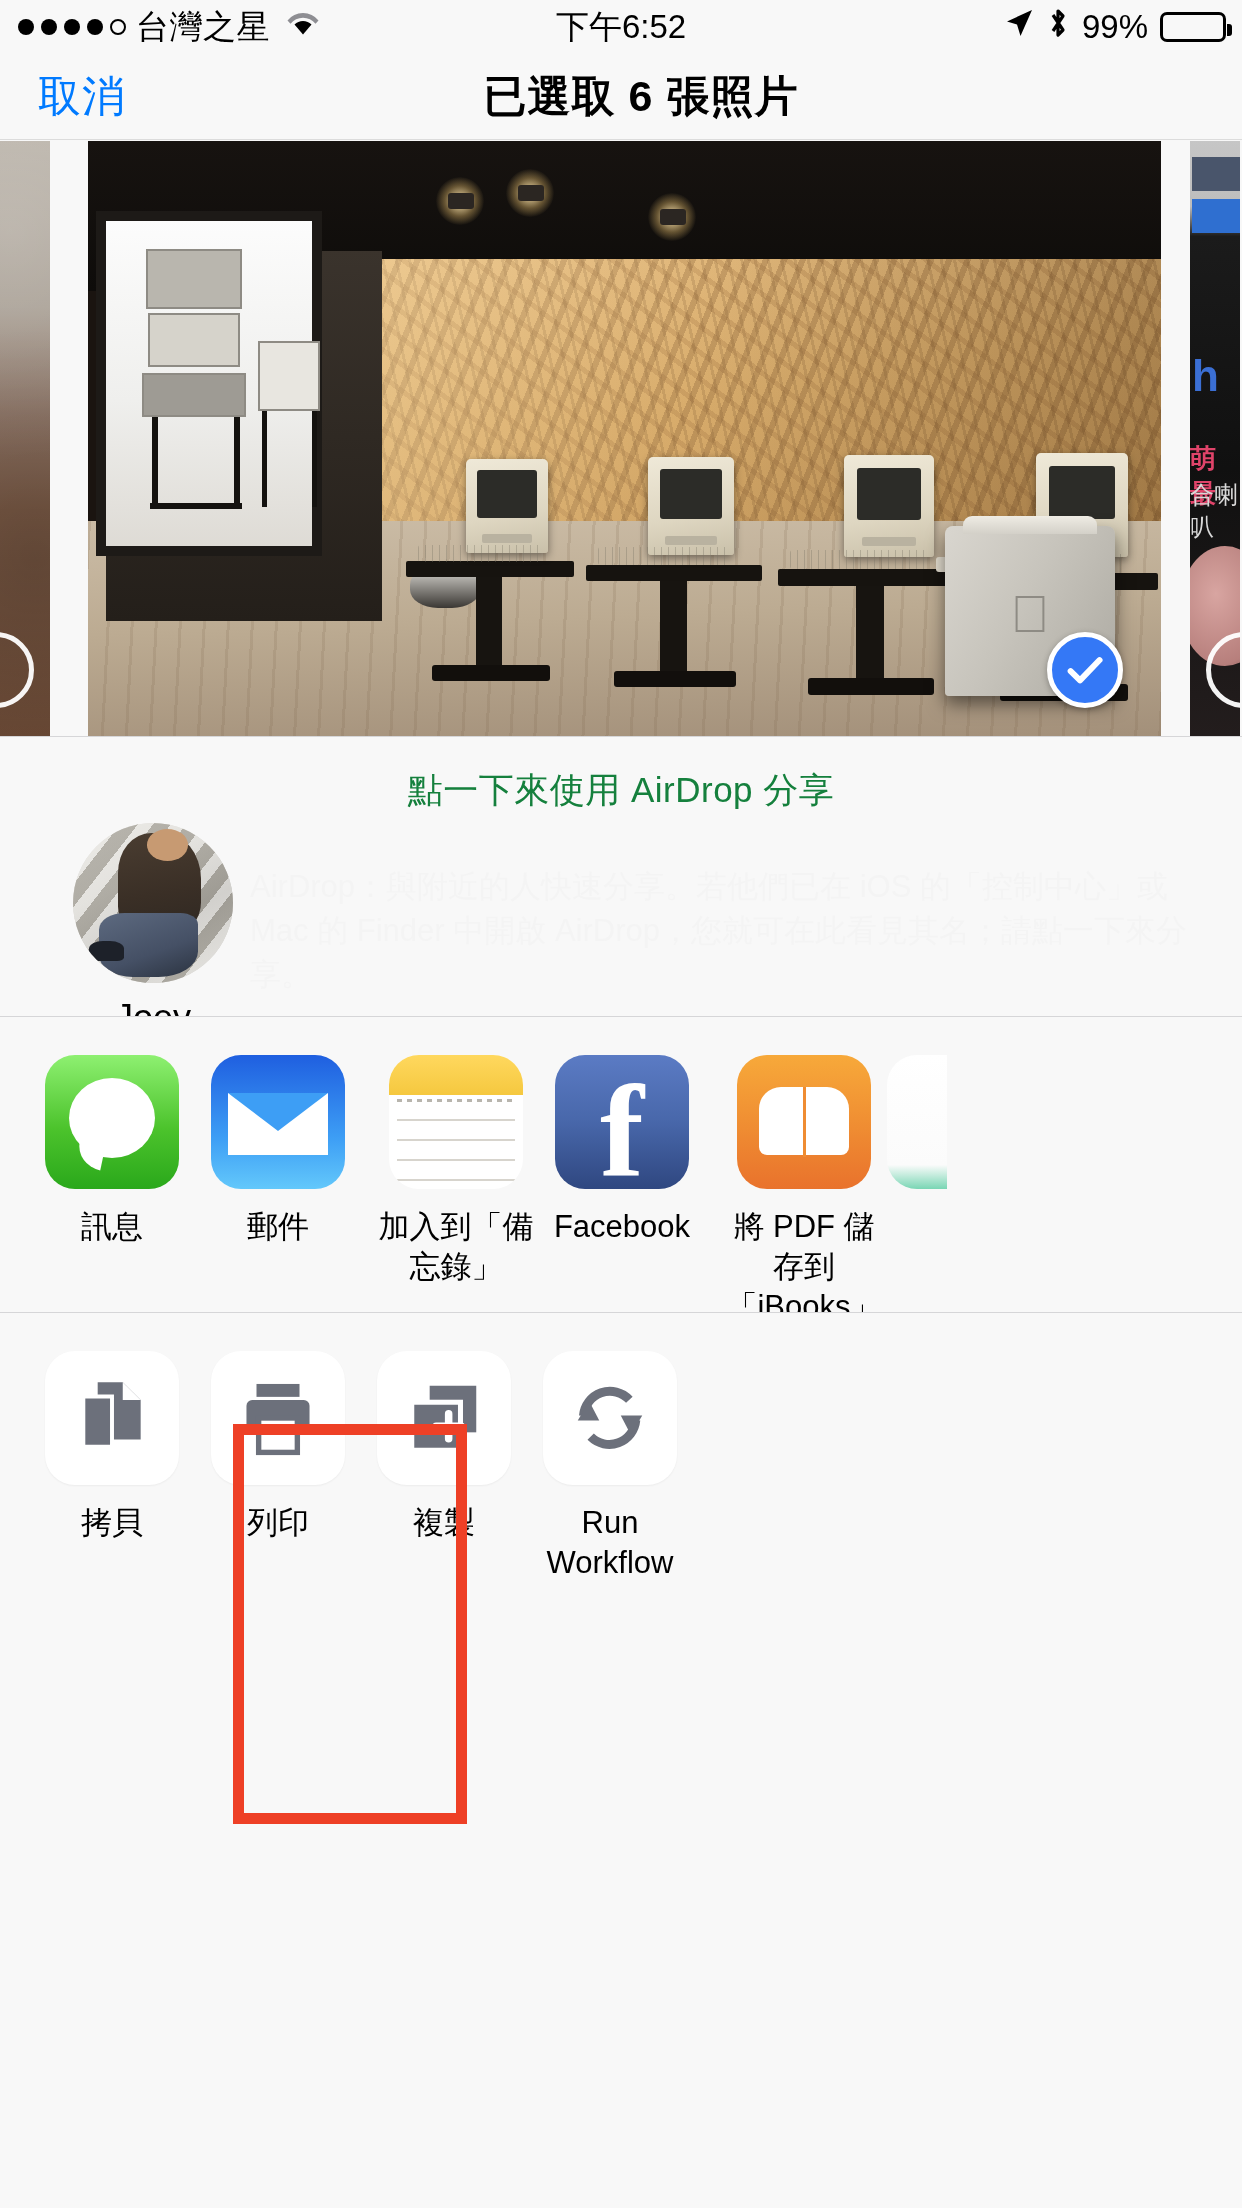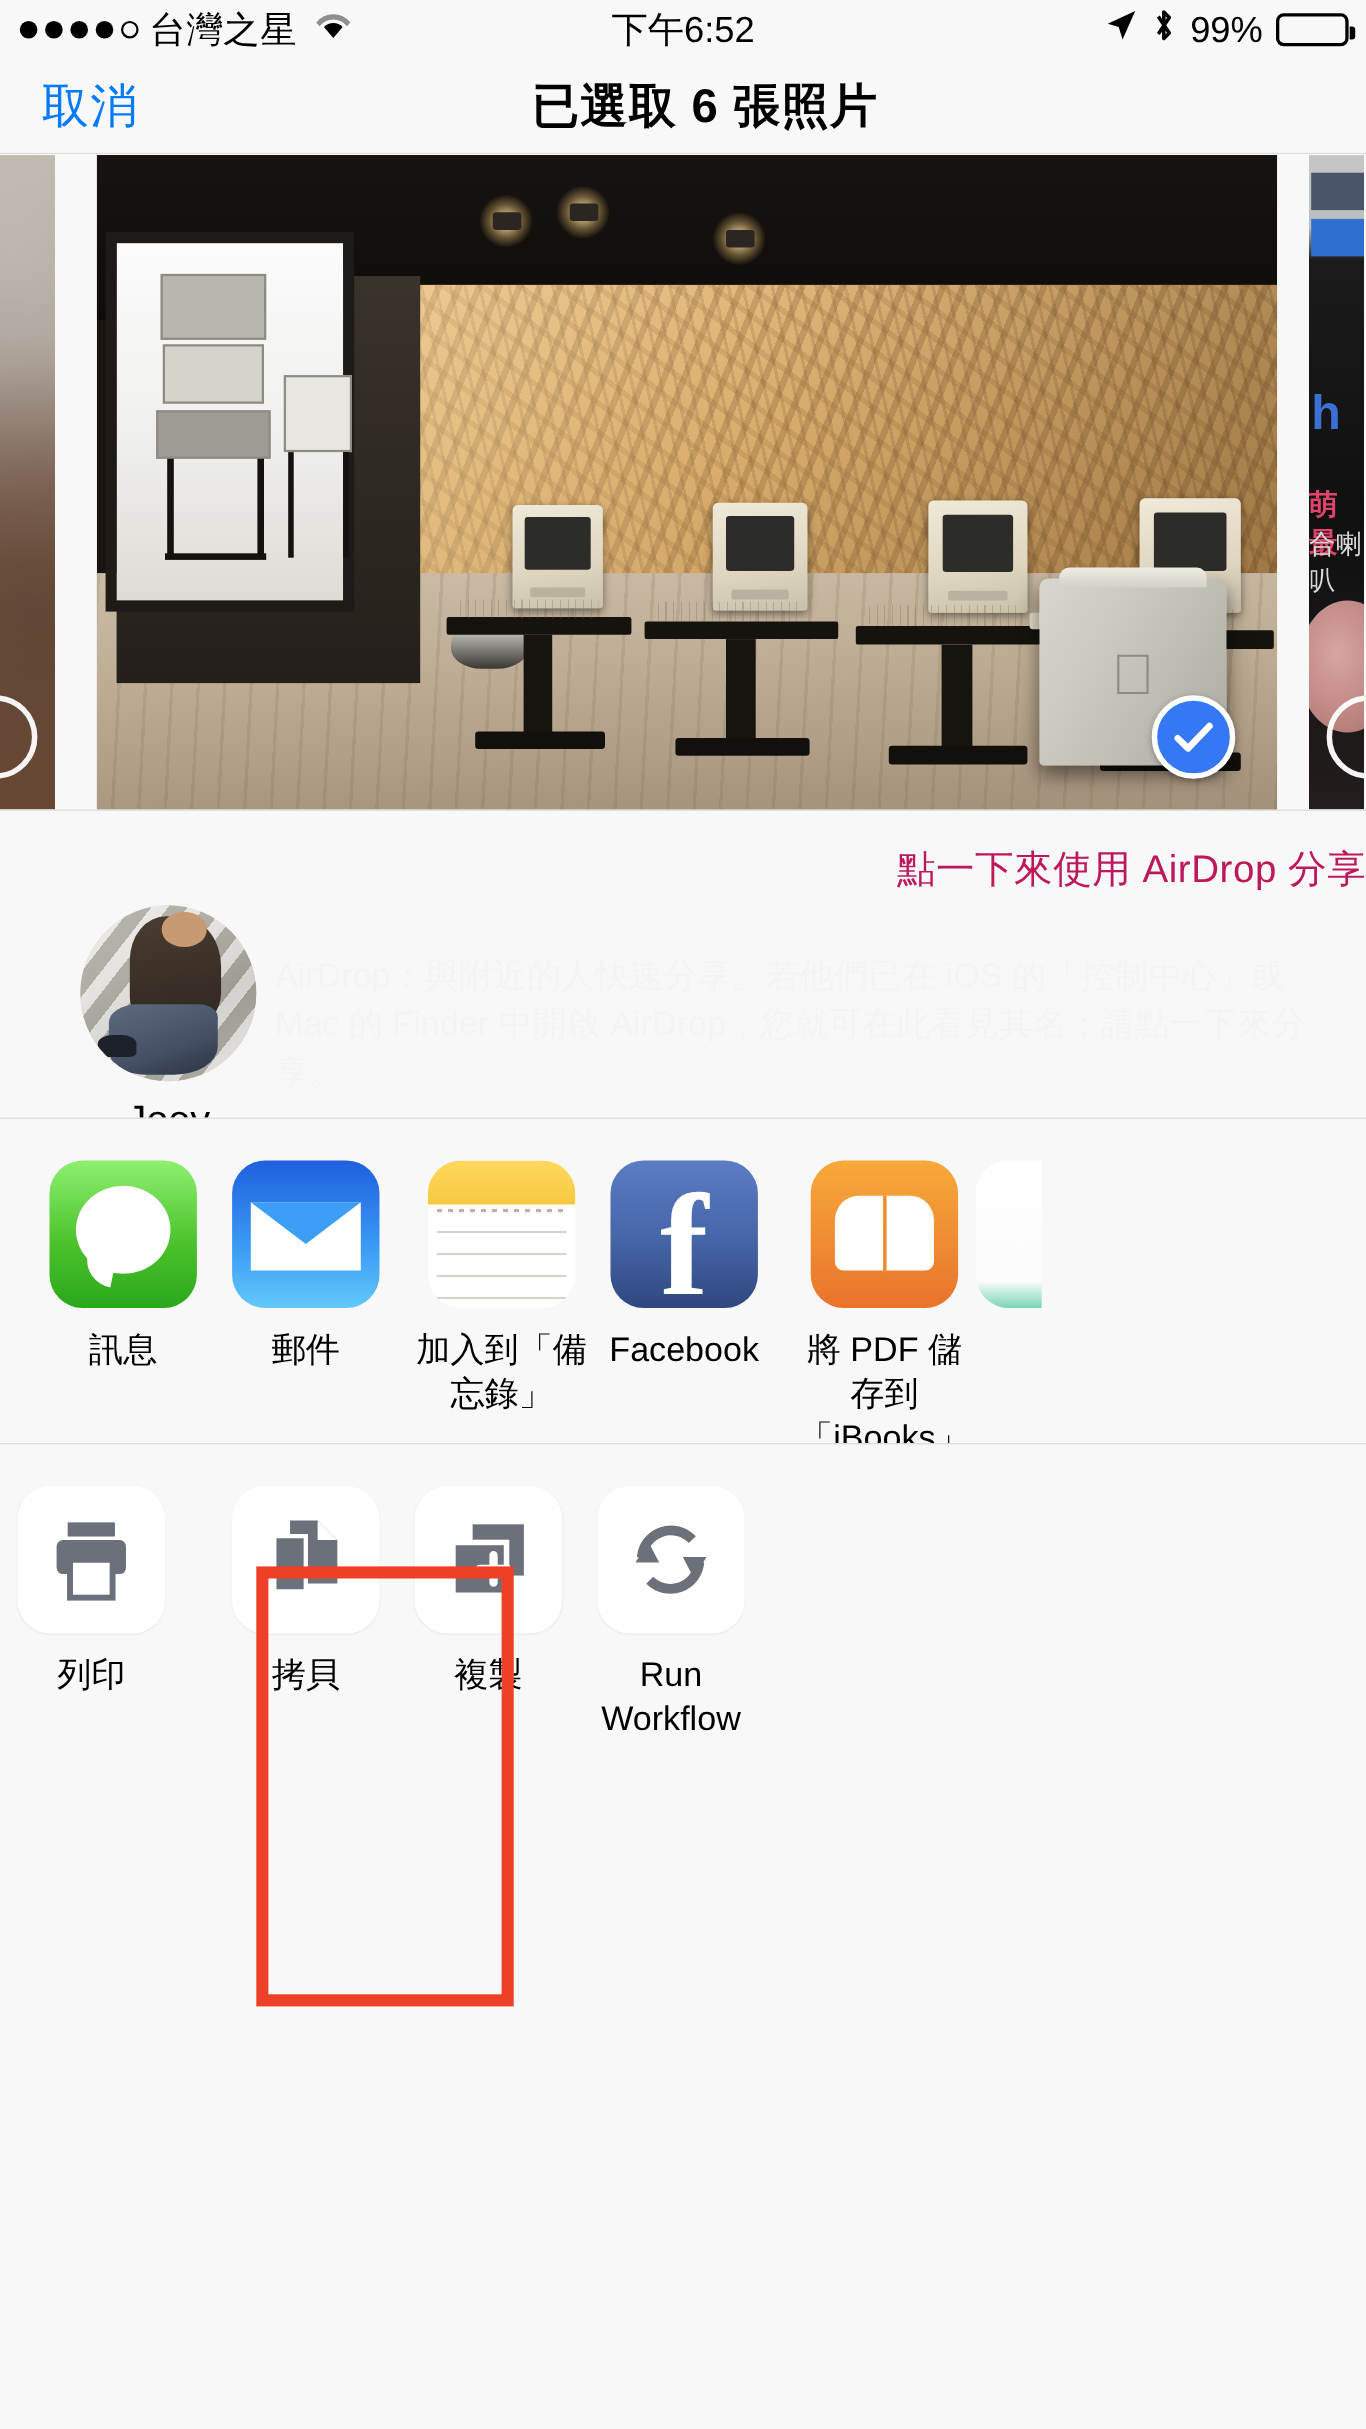--- a/index.html
+++ b/index.html
@@ -150,22 +150,22 @@
   .pr-text-3 { position:absolute; left:0px; top:338px; font-size:24px; color:#d8d8d8; }
   .pr-blob { position:absolute; left:-10px; bottom:70px; width:90px; height:120px;
     background:radial-gradient(ellipse at 40% 40%, #d8a5a1 0%, #b77f7c 70%, #6a4a48 100%); border-radius:50%; }
 
   
   .airdrop {
     position:absolute; top:736px; left:0; width:1242px; height:280px;
     background:#f8f8f8; border-top:1px solid #d6d6d8;
   }
   .airdrop-title {
-    position:absolute; left:0; top:30px; width:1242px; text-align:right;
-    font-size:35px; color:#be185d; letter-spacing:.5px;
+    position:absolute; left:0; top:30px; width:1242px; text-align:center;
+    font-size:35px; color:#15803d; letter-spacing:.5px;
   }
   .airdrop-hint {
     position:absolute; left:250px; top:128px; width:980px;
     font-size:31px; line-height:44px; color:#f4f4f4; text-align:left;
   }
   .contact { position:absolute; left:38px; top:86px; width:230px; text-align:center; }
   .avatar {
     width:160px; height:160px; border-radius:50%; margin:0 auto; overflow:hidden; position:relative;
     background:linear-gradient(150deg,#d8d5cd 0%,#c2bfb6 35%,#9b9890 62%,#c9c6bd 100%);
   }
@@ -444,51 +444,51 @@
       <div class="share-label">將 PDF 儲存到「iBooks」</div>
     </div>
 
     <div class="share-item" style="margin-left:0px; width:60px; overflow:hidden;">
       <div class="app-icon ic-partial" style="margin:0; width:134px;"></div>
     </div>
   </div>
 
   <div class="actions-row">
 
-    <div class="share-item" style="margin-left:0px;">
-      <div class="act-icon">
-        <span class="act-glyph">
-          <svg viewBox="0 0 24 24">
-            <rect x="6" y="2.5" width="12" height="3.6" fill="#6c707b"></rect>
-            <rect x="3.2" y="7" width="17.6" height="8.6" rx="1.6" fill="#6c707b"></rect>
-            <rect x="6.6" y="12" width="10.8" height="9.6" fill="#ffffff" stroke="#6c707b" stroke-width="1.5"></rect>
-          </svg>
-        </span>
-      </div>
-      <div class="share-label">列印</div>
-    </div>
-
     <div class="share-item" style="margin-left:29px;">
       <div class="act-icon">
         <span class="act-glyph">
           <svg viewBox="0 0 24 24">
             <path d="M8 2 h7 l5 5 v11 h-12 z" fill="#6c707b"></path>
             <path d="M15 2 v5 h5 z" fill="#ffffff"></path>
             <path d="M4 6 h8 v14 h-8 z" fill="#6c707b"></path>
             <path d="M4 6 h8 v14 h-8 z" fill="none" stroke="#ffffff" stroke-width="1.1"></path>
           </svg>
         </span>
       </div>
       <div class="share-label">拷貝</div>
     </div>
 
     <div class="share-item" style="margin-left:0px;">
       <div class="act-icon">
         <span class="act-glyph">
           <svg viewBox="0 0 24 24">
+            <rect x="6" y="2.5" width="12" height="3.6" fill="#6c707b"></rect>
+            <rect x="3.2" y="7" width="17.6" height="8.6" rx="1.6" fill="#6c707b"></rect>
+            <rect x="6.6" y="12" width="10.8" height="9.6" fill="#ffffff" stroke="#6c707b" stroke-width="1.5"></rect>
+          </svg>
+        </span>
+      </div>
+      <div class="share-label">列印</div>
+    </div>
+
+    <div class="share-item" style="margin-left:0px;">
+      <div class="act-icon">
+        <span class="act-glyph">
+          <svg viewBox="0 0 24 24">
             <rect x="8" y="3" width="13" height="13" fill="#6c707b"></rect>
             <rect x="3" y="7.6" width="13.6" height="13.4" fill="#6c707b" stroke="#ffffff" stroke-width="1.4"></rect>
             <path d="M9.8 14.3 h7 M13.3 10.8 v7" stroke="#ffffff" stroke-width="2.1" stroke-linecap="round"></path>
           </svg>
         </span>
       </div>
       <div class="share-label">複製</div>
     </div>
 
     <div class="share-item" style="margin-left:0px;">

